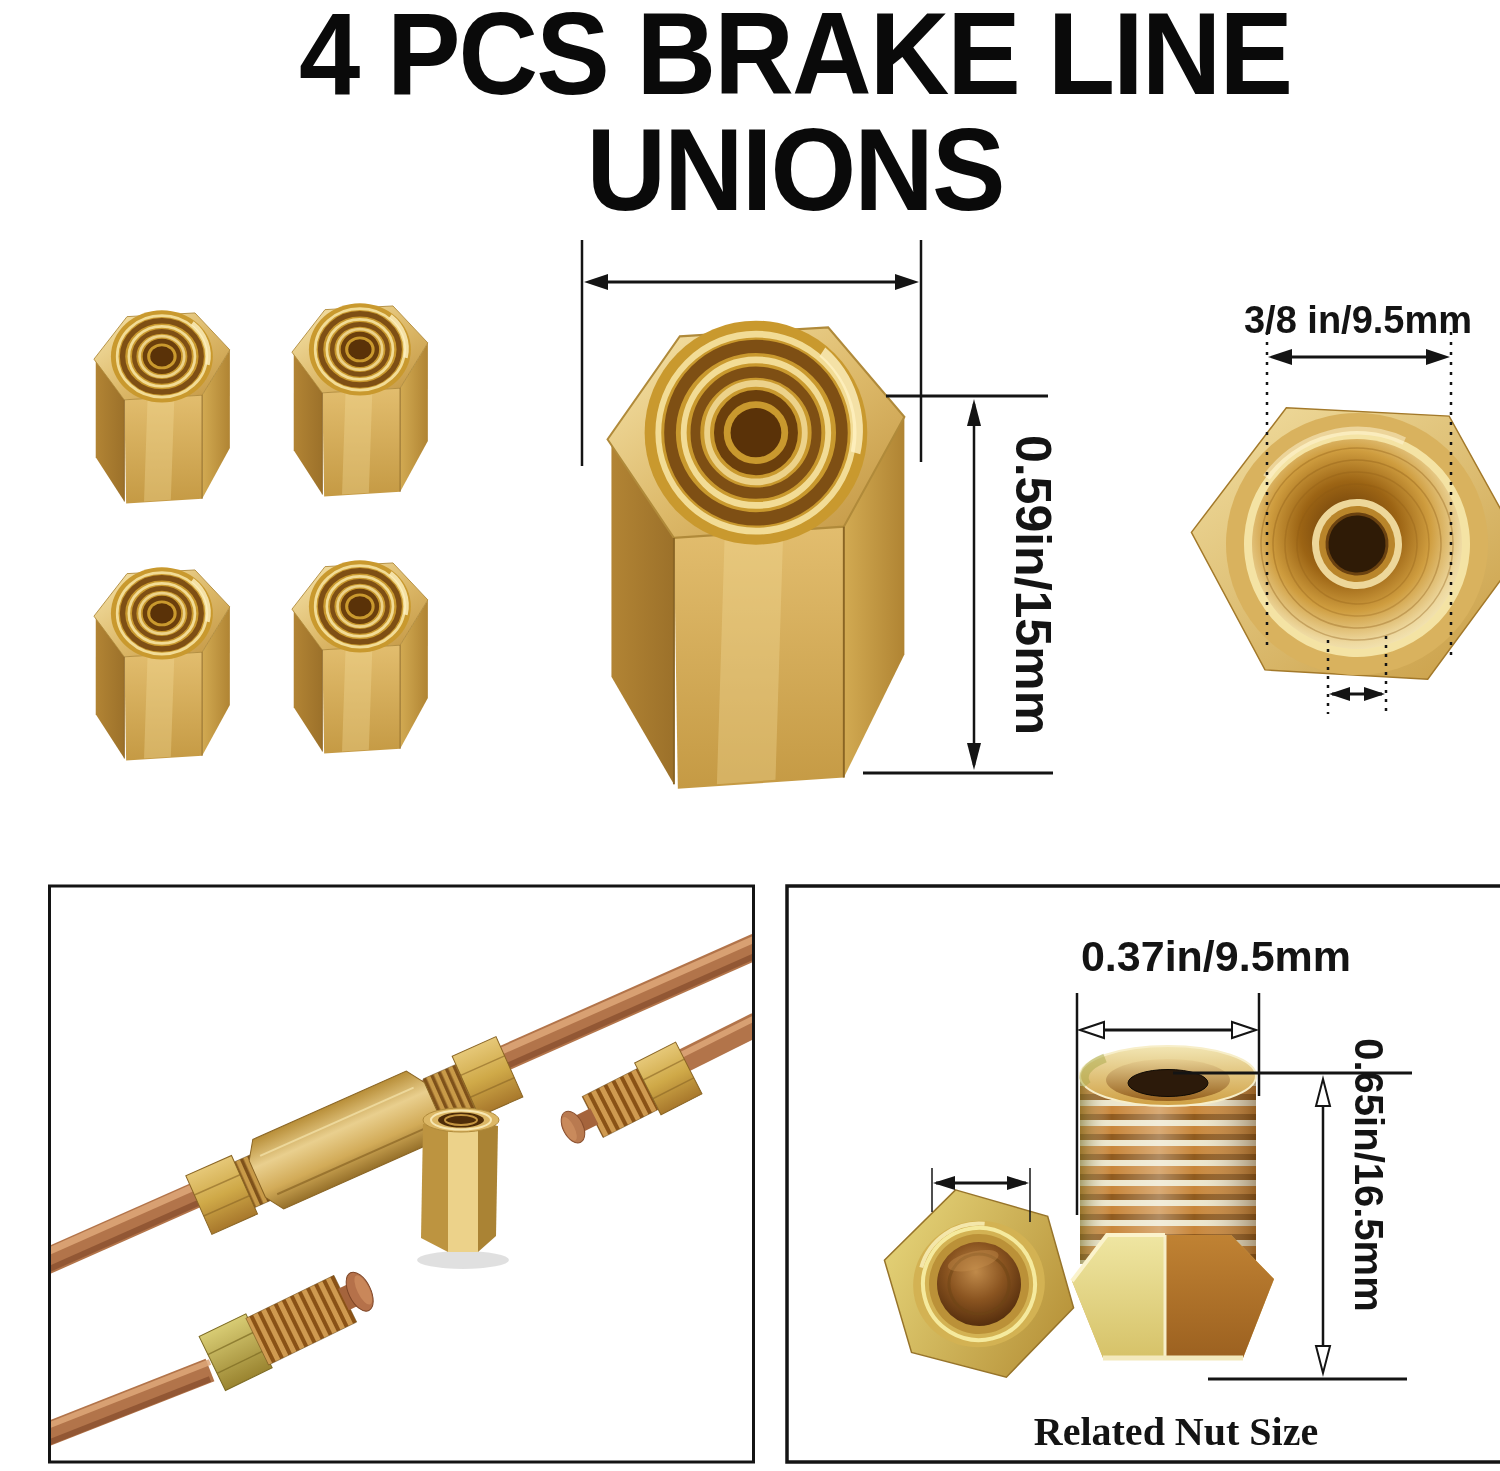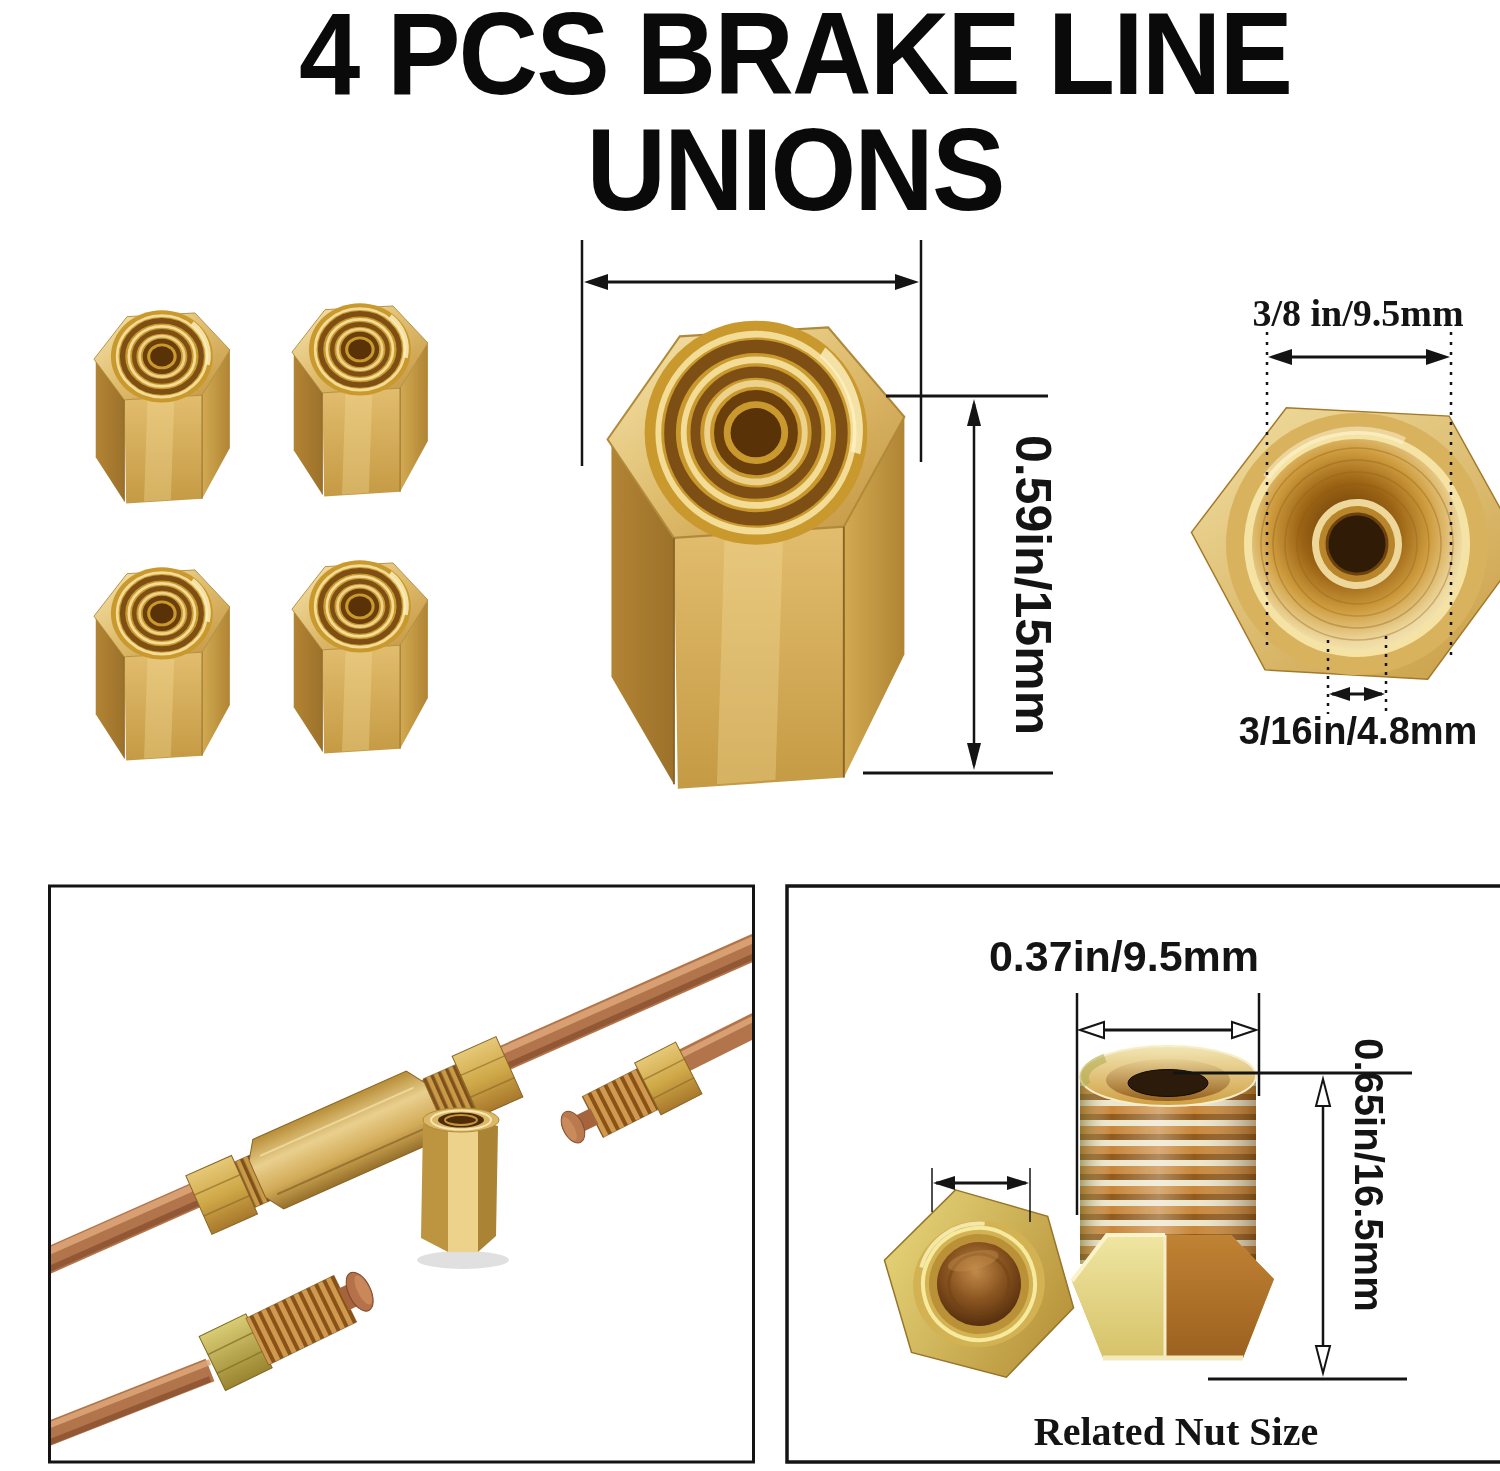--- a/index.html
+++ b/index.html
@@ -318,24 +318,23 @@
   <rect x="742" y="886" width="748" height="576" fill="none" stroke="#141414" stroke-width="3.5"></rect>
 </svg>
 
 <div id="title-wrap">
   <span>4 PCS BRAKE LINE UNIONS</span>
 </div>
 
 
 <div class="lbl rot f50" style="left:988px;top:585px;">0.59in/15mm</div>
 
-<div class="lbl f38" style="left:1313px;top:313px;font-family:Liberation Serif, serif;">3/8 in/9.5mm</div>
-
-<div class="lbl f38" style="left:1313px;top:731px;">3/16in/4.8mm</div>
-
-<div class="lbl f43" style="left:1079px;top:956px;">0.37in/9.5mm</div>
+<div class="lbl f38" style="left:1313px;top:320px;">3/8 in/9.5mm</div>
+
+
+<div class="lbl f43" style="left:1171px;top:956px;">0.37in/9.5mm</div>
 
 
 <div class="lbl rot f40" style="left:1324px;top:1175px;">0.65in/16.5mm</div>
 
 <div class="lbl f40" style="left:1131px;top:1432px;font-family:Liberation Serif, serif;">Related Nut Size</div>
 
 </div>
 
 </body></html>

